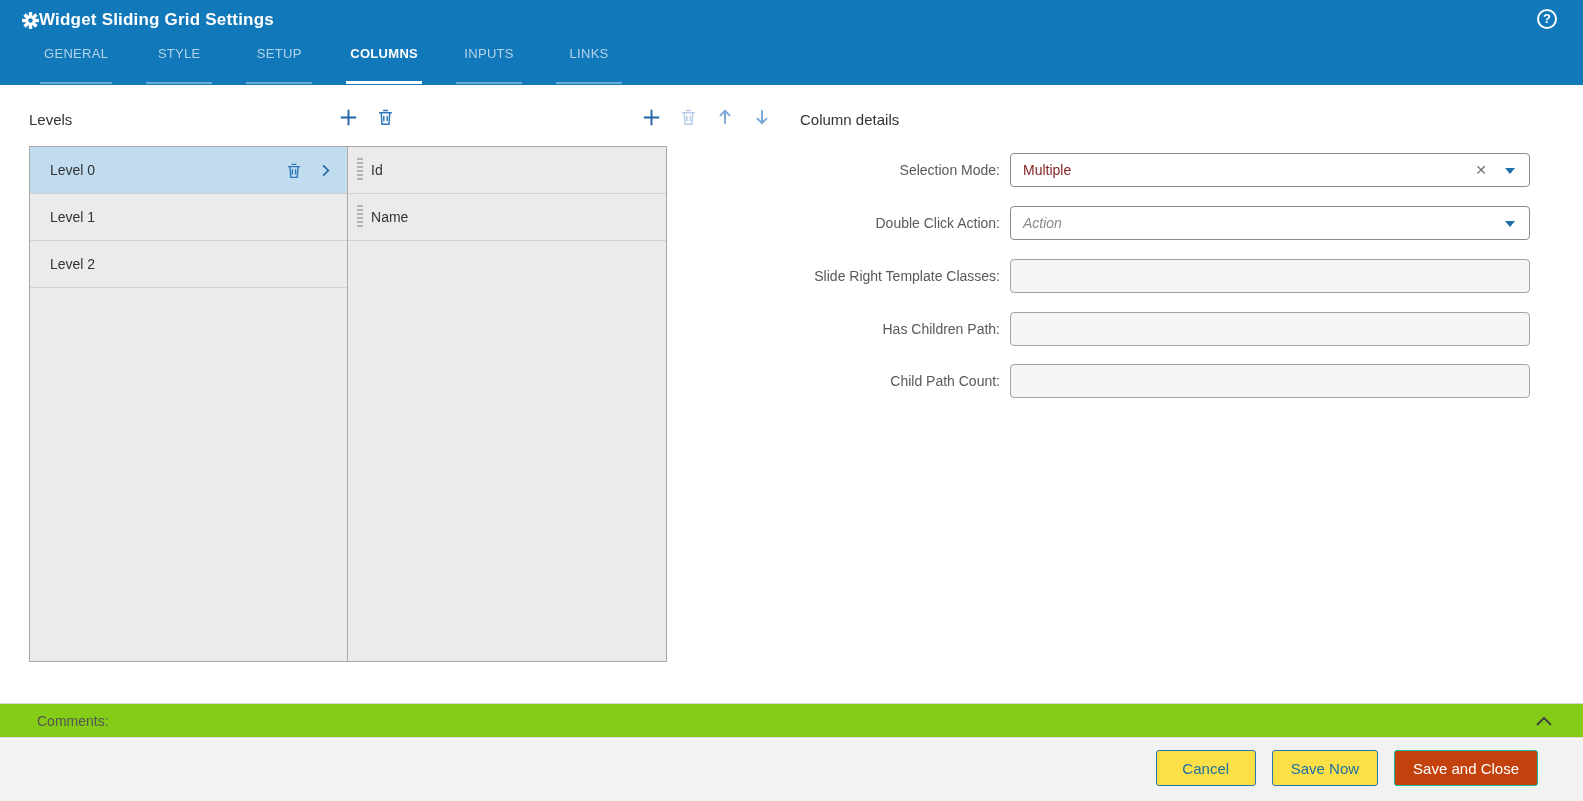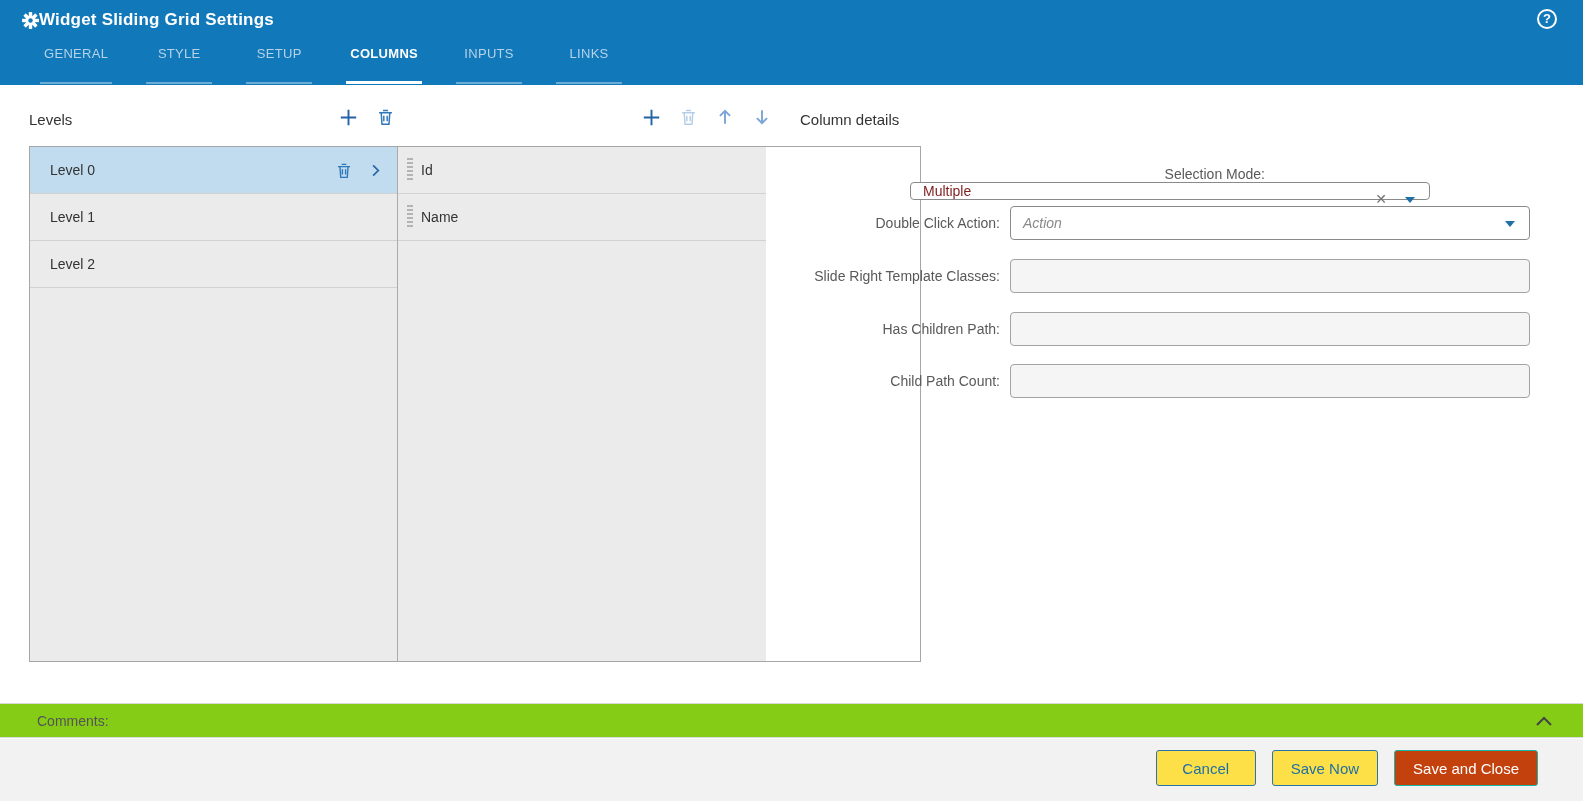--- a/index.html
+++ b/index.html
@@ -21,21 +21,21 @@
   
   .section-heading { position:absolute; font-size:15px; color:#333333; }
   #levels-heading { left:29px; top:111px; }
   #details-heading { left:800px; top:111px; }
   .toolbar { position:absolute; top:106px; display:flex; gap:15px; align-items:center; }
   #levels-toolbar { left:337px; }
   #columns-toolbar { left:640px; }
   .tool-btn { width:22px; height:22px; display:flex; align-items:center; justify-content:center; cursor:pointer; }
 
   
-  .lists-wrap { position:absolute; left:29px; top:146px; width:892px; height:516px;
+  .lists-wrap { position:absolute; left:29px; top:146px; width:638px; height:516px;
                 border:1px solid #a6a6a6; display:flex; }
   .list { height:100%; background:#ebebeb; }
   .list.levels { width:368px; border-right:1px solid #ababab; }
   .list.columns { width:368px; }
   .row { height:47px; border-bottom:1px solid #d2d2d2; display:flex; align-items:center;
          font-size:14px; color:#333333; cursor:pointer; }
   .levels .row { padding-left:20px; }
   .row.selected { background:#c1dcef; }
   .row-actions { margin-left:auto; display:flex; align-items:center; gap:16px; padding-right:14px; }
   .columns .row { padding-left:9px; }
@@ -187,21 +187,21 @@
     </div>
     <div class="row">
       <span class="grip"></span>
       <span>Name</span>
     </div>
   </div>
 </div>
 
 <div class="form">
 
-  <div class="form-row" style="top:20px;flex-direction:column;">
+  <div class="form-row" style="top:7px;">
     <div class="form-label">Selection Mode:</div>
     <div class="field combo">
       <span class="combo-value">Multiple</span>
       <span class="clear-x">✕</span>
       <span class="dd-arrow"></span>
     </div>
   </div>
 
   <div class="form-row" style="top:60px;">
     <div class="form-label">Double Click Action:</div>

